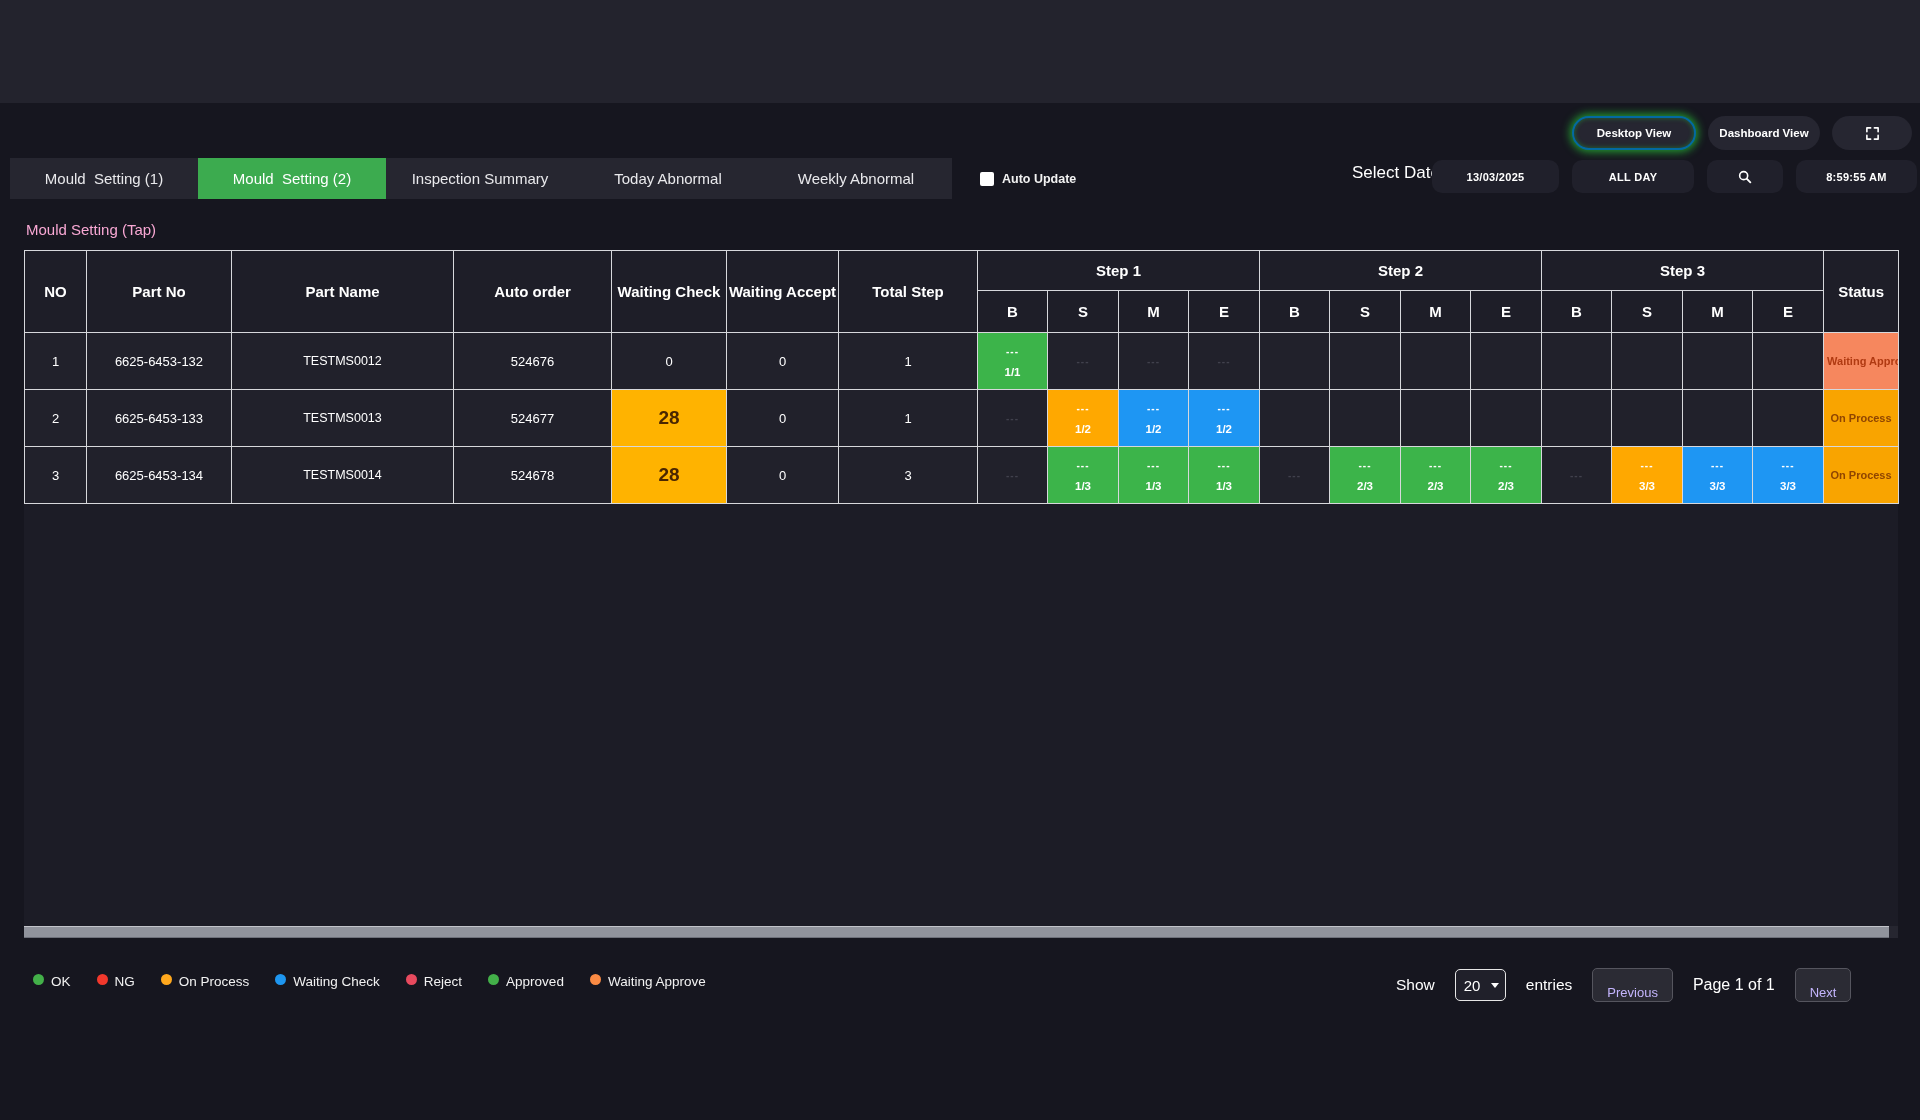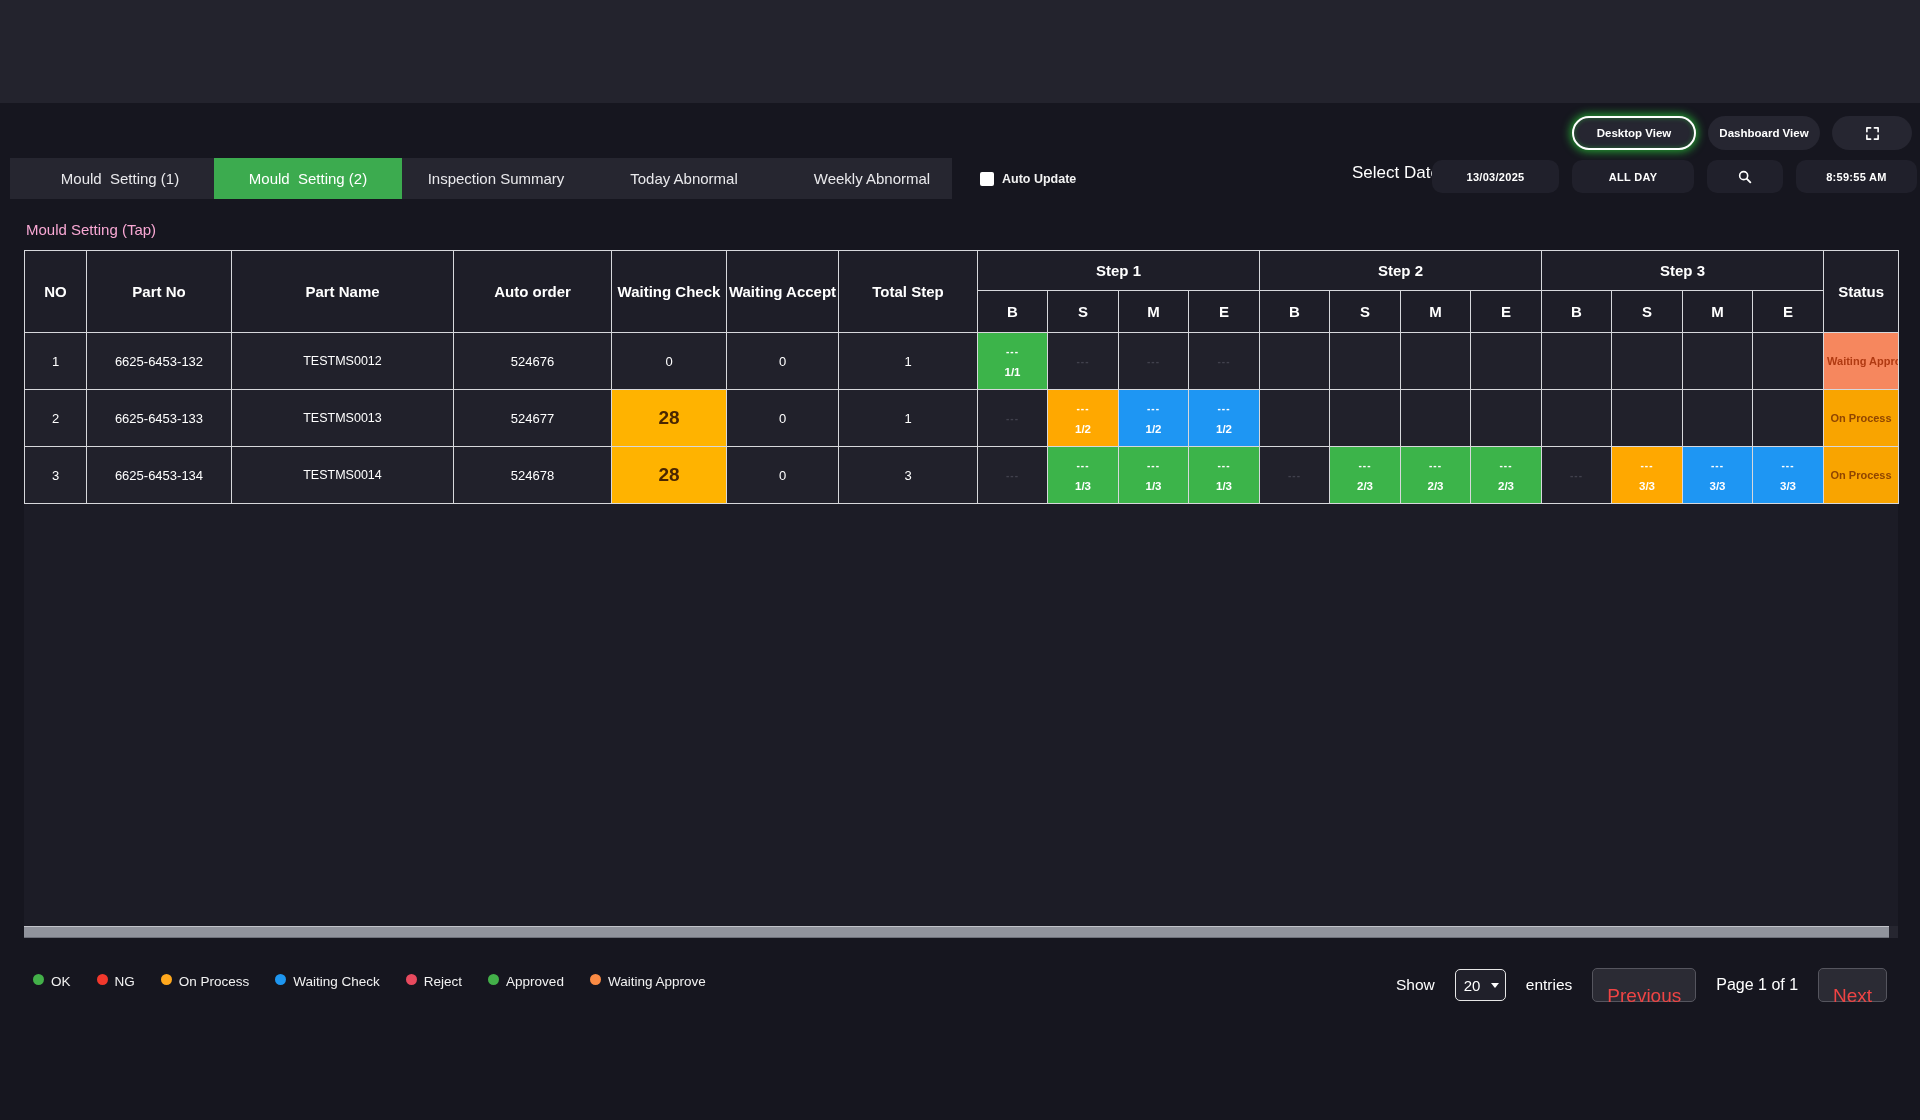--- a/index.html
+++ b/index.html
@@ -8,25 +8,25 @@
   .stage { position:relative; width:1920px; height:1120px; background:#16161f; overflow:hidden; }
 
   .topstrip { position:absolute; left:0; top:0; width:1920px; height:103px; background:#23232d; }
 
   .title { position:absolute; left:330px; top:88px; width:1040px; text-align:center;
            color:#ffffff; font-size:31px; font-weight:bold; letter-spacing:.5px; }
 
   .view-btn { position:absolute; top:116px; height:34px; background:#262631; border-radius:17px;
               color:#fff; font-size:11.5px; font-weight:bold; display:flex; align-items:center;
               justify-content:center; cursor:pointer; }
-  .view-btn.active-view { border:2px solid #ffffff; box-shadow:0 0 8px 2px rgba(40,200,55,.75), inset 0 0 5px rgba(40,200,55,.45); }
+  .view-btn.active-view { border:2px solid #0369a1; box-shadow:0 0 8px 2px rgba(40,200,55,.75), inset 0 0 5px rgba(40,200,55,.45); }
   .icon-btn { position:absolute; top:116px; height:34px; background:#262631; border-radius:17px;
               display:flex; align-items:center; justify-content:center; cursor:pointer; }
 
-  .tabbar { position:absolute; left:10px; top:158px; width:942px; height:41px; background:#262630; display:flex;padding-left:16px; }
+  .tabbar { position:absolute; left:10px; top:158px; width:942px; height:41px; background:#262630; display:flex; }
   .tab { flex:0 0 188px; height:41px; display:flex; align-items:center; justify-content:center;
          color:#e9e9ec; font-size:15px; cursor:pointer; white-space:pre; }
   .tab.active { background:#3cab4f; color:#fff; }
 
   .auto-update { position:absolute; left:980px; top:158px; height:41px; display:flex; align-items:center; gap:8px; cursor:pointer; }
   .checkbox { width:14px; height:14px; background:#ffffff; border-radius:2px; display:inline-block; }
   .auto-update span.lbl { color:#f2f2f2; font-size:12.5px; font-weight:bold; }
 
   .select-date-label { position:absolute; left:1352px; top:163px; color:#fff; font-size:17px; }
   .ctrl-btn { position:absolute; top:160px; height:33px; background:#20202b; border-radius:10px;
@@ -64,21 +64,21 @@
   .pagination { position:absolute; left:1396px; top:968px; height:34px; display:flex; align-items:center; gap:20px; }
   .pg-text { color:#fff; font-size:15.5px; }
   .select-wrap { position:relative; width:51px; height:32px; border:1px solid #e6e6e6; border-radius:5px;
                  background:#20202a; display:flex; align-items:center; }
   .select-wrap select { appearance:none; -webkit-appearance:none; background:transparent; border:none;
                         color:#fff; font-size:15px; width:100%; height:100%; padding-left:8px; cursor:pointer;
                         font-family:"Liberation Sans","DejaVu Sans",sans-serif; }
   .caret { position:absolute; right:6px; top:13px; width:0; height:0; border-left:4px solid transparent;
            border-right:4px solid transparent; border-top:5px solid #ffffff; pointer-events:none; }
   .page-btn { height:32px; background:#2b2b34; border:1px solid #55555e; border-radius:5px;
-              color:#ef4444; font-size:19px; padding:16px 14px; cursor:default;
+              color:#c4b5fd; font-size:13px; padding:16px 14px; cursor:default;
               font-family:"Liberation Sans","DejaVu Sans",sans-serif; }
   .page-info { color:#fff; font-size:16px; }
 </style>
 </head>
 <body>
 
 <div class="stage">
 
   <div class="topstrip"></div>
 

